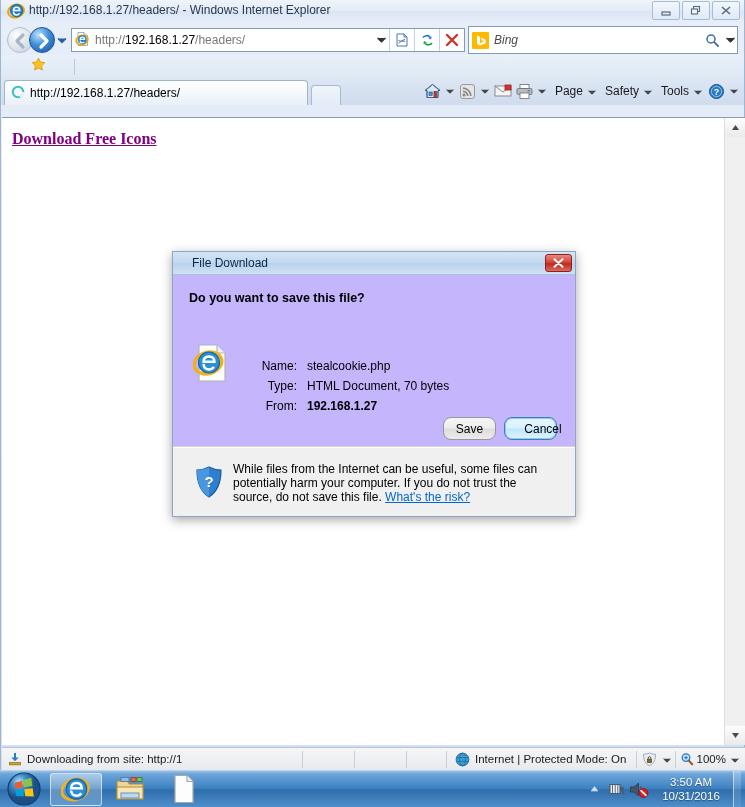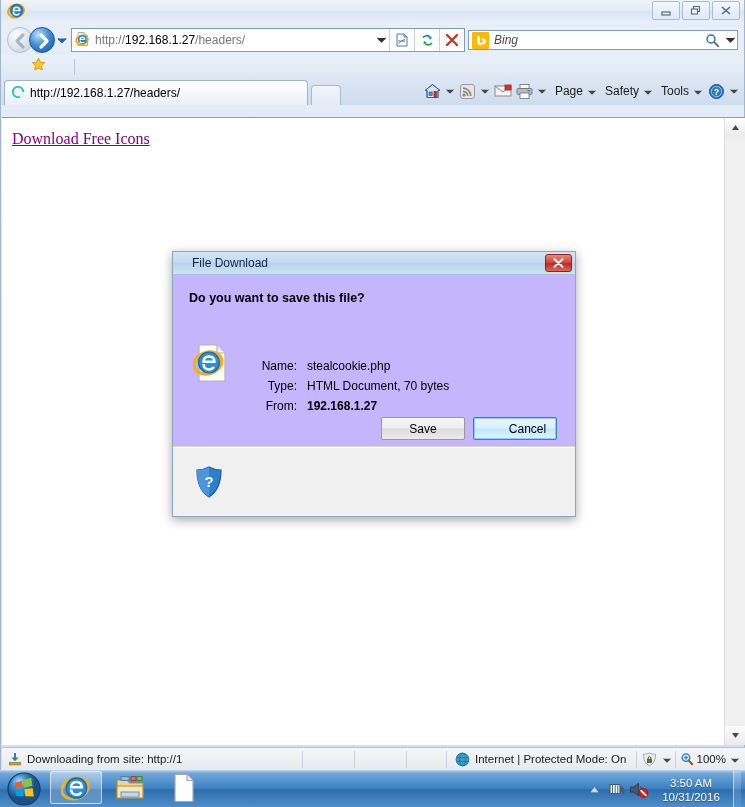--- a/index.html
+++ b/index.html
@@ -97,21 +97,21 @@
     display: flex; align-items: center; justify-content: center;
     cursor: pointer;
   }
   .ab-sep { width: 1px; height: 22px; background: #c2d2e2; flex: none; }
   .ab-icon {
     width: 24px; height: 22px; flex: none;
     display: flex; align-items: center; justify-content: center;
     cursor: pointer;
   }
   #searchbox {
-    width: 270px; height: 20px; flex: none;
+    width: 270px; height: 28px; flex: none;
     background: #fff;
     border: 1px solid #7d9db9;
     margin-left: 3px; margin-right: 2px;
     display: flex; align-items: center;
   }
   #bing-logo {
     width: 17px; height: 17px; margin: 0 5px 0 3px; flex: none;
     background: #ffb900;
     display: flex; align-items: center; justify-content: center;
     border-radius: 1px;
@@ -191,20 +191,21 @@
   }
 
   
   #viewport {
     position: absolute;
     left: 1px; top: 117px;
     width: 743px; height: 628px;
     background: #ffffff;
     border-top: 1px solid #8a9cb0;
     overflow: hidden;
+    font-weight: bold;
   }
   #page-content {
     position: absolute; left: 0; top: 0;
     width: 722px; height: 627px;
     background: #fff;
     padding: 12px 0 0 10px;
   }
   #page-link {
     font-family: "Liberation Serif", serif;
     font-size: 16px;
@@ -314,24 +315,24 @@
   }
   .fld-row { display: flex; margin-bottom: 6px; }
   .fld-label { width: 42px; text-align: right; margin-right: 10px; color: #000; }
   .fld-value { color: #000; }
   .fld-value.bold { font-weight: bold; }
   #dlg-buttons {
     position: absolute; right: 18px; top: 142px;
     display: flex; gap: 8px;
   }
   .dlg-btn {
-    width: 84px; height: 23px;
+    width: 53px; height: 23px;
     font-size: 12px; color: #000;
     display: flex; align-items: center; justify-content: center;
-    border-radius: 2px; cursor: pointer;
+    border-radius: 8px; cursor: pointer;
   }
   #save-button {
     background: linear-gradient(to bottom, #f6f6f6 0%, #ededed 48%, #dcdcdc 52%, #ebebeb 100%);
     border: 1px solid #989898;
   }
   #cancel-button {
     background: linear-gradient(to bottom, #eaf6fd 0%, #d9f0fc 48%, #bee6fd 52%, #dff4fe 100%);
     border: 1px solid #3c7fb1;
     box-shadow: 0 0 0 1px #8ecdf0 inset;
     padding-left: 25px;
@@ -355,21 +356,21 @@
     color: #0066cc; text-decoration: underline; cursor: pointer;
   }
 
   
   #taskbar {
     position: absolute;
     left: 0; bottom: 0;
     width: 745px; height: 37px;
     background: linear-gradient(to bottom, #9dc2e6 0%, #6da5d8 8%, #3a7fc0 50%, #2f6cab 52%, #4e90cb 100%);
     border-top: 1px solid #b4d4ef;
-    display: flex; 
+    display: flex; align-items: center;
   }
   #start-button {
     width: 48px; height: 35px; flex: none;
     display: flex; align-items: center; justify-content: center;
     cursor: pointer;
   }
   .tb-item {
     width: 52px; height: 33px; flex: none;
     margin-left: 2px;
     display: flex; align-items: center; justify-content: center;
@@ -409,20 +410,21 @@
 
   <div id="titlebar">
     <span id="title-ie-icon">
       <svg width="18" height="18" viewBox="0 0 18 18">
         <ellipse cx="9" cy="9" rx="8" ry="6.3" fill="none" stroke="#f0a500" stroke-width="2.1" transform="rotate(-18 9 9)"></ellipse>
         <circle cx="9.6" cy="8.6" r="6.2" fill="#1e7fd4"></circle>
         <circle cx="9.6" cy="8.6" r="6.2" fill="none" stroke="#0b5ba3" stroke-width="0.8"></circle>
         <path d="M6.4 8.4h6.4c0-2-1.3-3.2-3.2-3.2-1.8 0-3.2 1.2-3.2 3.2zm0 1.3c0 2 1.4 3.2 3.2 3.2 1.3 0 2.3-.5 2.9-1.5" fill="none" stroke="#fff" stroke-width="1.5"></path>
       </svg>
     </span>
+    <span id="titlebar-text">http://192.168.1.27/headers/ - Windows Internet Explorer</span>
     <div id="window-controls">
       <div class="wc-btn">
         <svg width="12" height="10" viewBox="0 0 12 10">
             <rect x="2" y="6" width="8" height="3" fill="none" stroke="#5a6b7d" stroke-width="1.2"></rect>
           </svg>
       </div>
       <div class="wc-btn">
         <svg width="12" height="11" viewBox="0 0 12 11">
             <rect x="3.5" y="1.5" width="6" height="5" fill="none" stroke="#5a6b7d" stroke-width="1.1"></rect>
             <rect x="1.5" y="4" width="6" height="5" fill="#eef3f9" stroke="#5a6b7d" stroke-width="1.1"></rect>
@@ -747,20 +749,21 @@
     </div>
 
     <div id="dlg-footer">
       <div id="dlg-shield">
         <svg width="28" height="32" viewBox="0 0 28 32">
           <path d="M14 1C10 3.2 6 4 2 4c0 12 2.6 21 12 27 9.4-6 12-15 12-27-4 0-8-.8-12-3z" fill="#2f7fd1" stroke="#1b5a9c" stroke-width="1.2"></path>
           <path d="M14 1C10 3.2 6 4 2 4c0 12 2.6 21 12 27z" fill="#4a97dd"></path>
           <text x="14" y="21" font-size="15" font-weight="bold" fill="#fff" text-anchor="middle" font-family="Liberation Sans, sans-serif">?</text>
         </svg>
       </div>
+      <div id="dlg-warning"><span>While files from the Internet can be useful, some files can potentially harm your computer. If you do not trust the source, do not save this file. </span><a id="risk-link">What's the risk?</a></div>
     </div>
   </div>
 
 </div>
 
 <div id="taskbar">
   <div id="start-button">
     <svg width="36" height="34" viewBox="0 0 36 34">
       <circle cx="18" cy="17" r="16" fill="url(#sg)"></circle>
       <defs>

